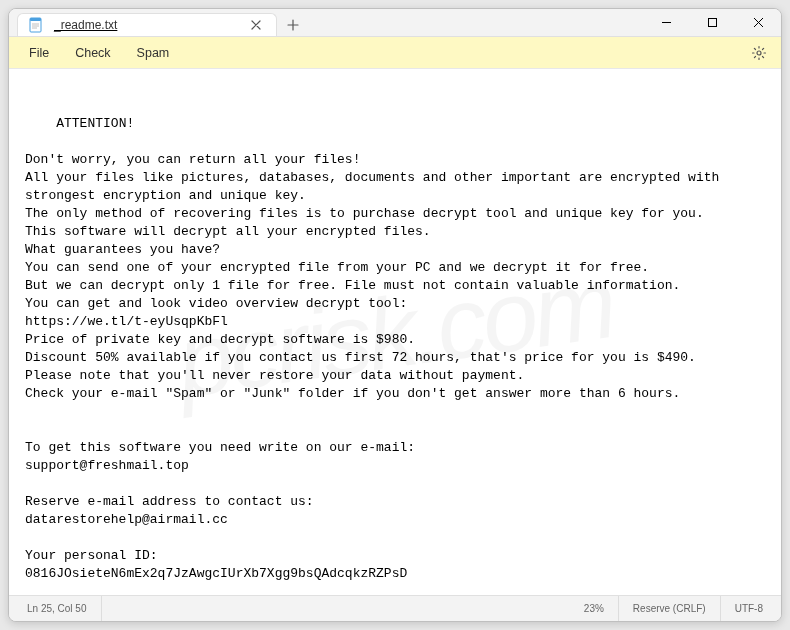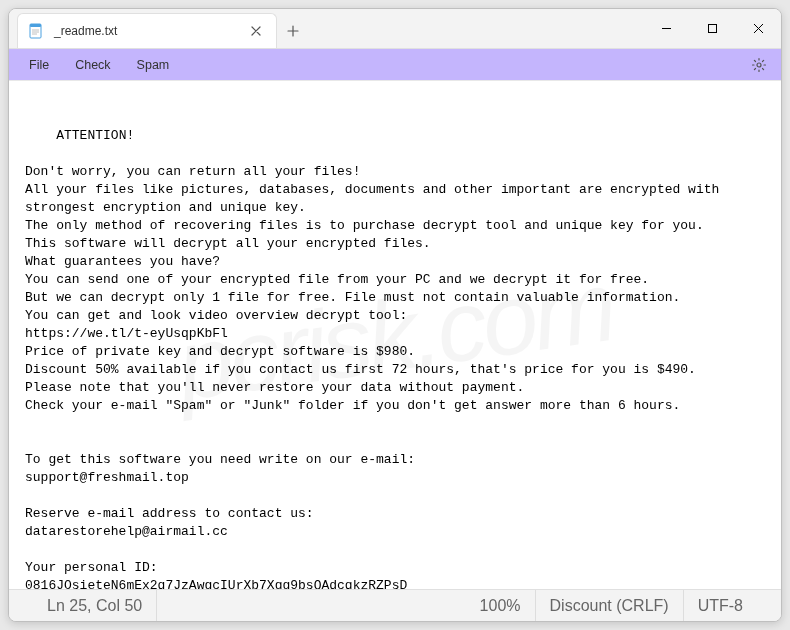--- a/index.html
+++ b/index.html
@@ -16,25 +16,26 @@
       top: 8px; left: 8px; right: 8px; bottom: 8px;
       background: #f9f9f9;
       border: 1px solid #bfbfbf;
       border-radius: 8px;
       display: flex;
       flex-direction: column;
       overflow: hidden;
       box-shadow: 0 2px 8px rgba(0,0,0,0.15);
     }
     .titlebar {
-      height: 40px;
+      height: 28px;
       display: flex;
       align-items: stretch;
       background: #f3f3f3;
       border-bottom: 1px solid #e0e0e0;
+      text-decoration: underline;
     }
     .tab {
       display: flex;
       align-items: center;
       background: #fff;
       border-radius: 6px 6px 0 0;
       margin: 4px 0 0 8px;
       padding: 0 10px 0 10px;
       min-width: 260px;
       border: 1px solid #e0e0e0;
@@ -78,21 +79,21 @@
       display: flex;
       align-items: center;
       justify-content: center;
       cursor: pointer;
     }
     .menubar {
       height: 32px;
       display: flex;
       align-items: center;
       padding: 0 8px;
-      background: #c4b5fd;
+      background: #fef9c3;
       border-bottom: 1px solid #e8e8e8;
       gap: 2px;
     }
     .menu-item {
       font-size: 12.5px;
       color: #333;
       padding: 4px 12px;
       border-radius: 4px;
       cursor: pointer;
     }
@@ -111,28 +112,28 @@
       padding: 10px 16px;
       font-family: Consolas, "Courier New", monospace;
       font-size: 13px;
       line-height: 18px;
       color: #000;
       white-space: pre-wrap;
       overflow: auto;
       position: relative;
     }
     .statusbar {
-      height: 32px;
+      height: 26px;
       background: #f3f3f3;
       border-top: 1px solid #e0e0e0;
       display: flex;
       align-items: center;
-      font-size: 16px;
+      font-size: 10px;
       color: #666;
-      padding: 0 24px;
+      padding: 0 4px;
     }
     .status-cell {
       padding: 0 14px;
       border-right: 1px solid #ddd;
       height: 100%;
       display: flex;
       align-items: center;
     }
     .status-cell:last-child { border-right: none; }
     .status-spacer { flex: 1; }
@@ -238,18 +239,18 @@
 Reserve e-mail address to contact us:
 datarestorehelp@airmail.cc
 
 Your personal ID:
 0816JOsieteN6mEx2q7JzAwgcIUrXb7Xgg9bsQAdcqkzRZPsD</span>
   </div>
 
   <div class="statusbar">
     <div class="status-cell">Ln 25, Col 50</div>
     <div class="status-spacer"></div>
-    <div class="status-cell">100%</div>
-    <div class="status-cell">Discount (CRLF)</div>
+    <div class="status-cell">23%</div>
+    <div class="status-cell">Reserve (CRLF)</div>
     <div class="status-cell">UTF-8</div>
   </div>
 
 </div>
 
 </body></html>

